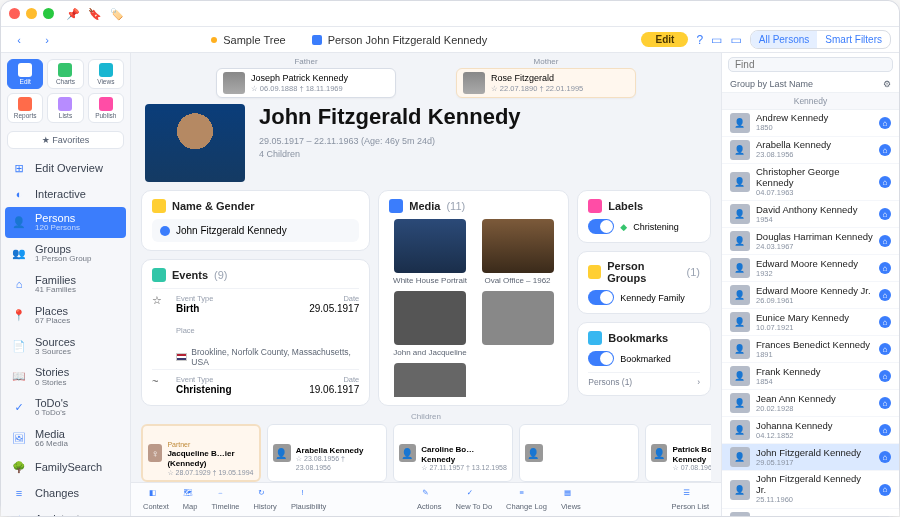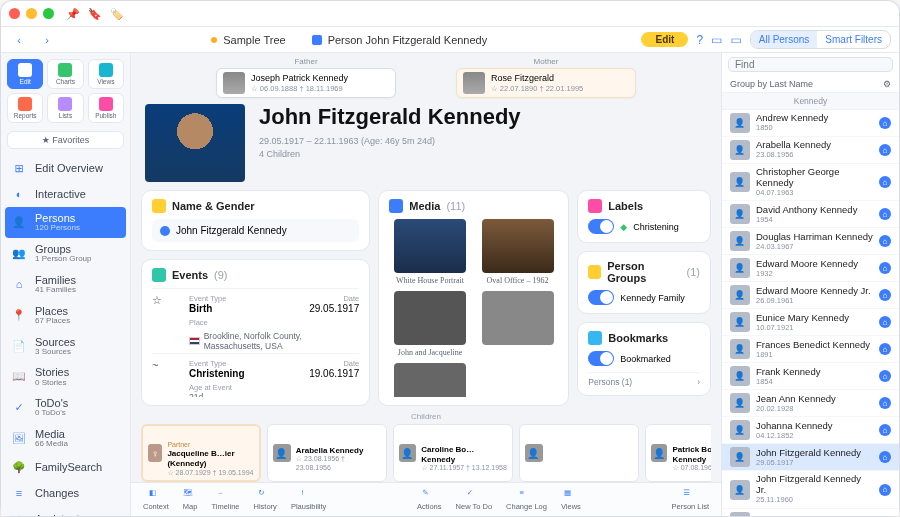--- a/index.html
+++ b/index.html
@@ -58,29 +58,29 @@
   .card { background:#fff; border:1px solid #e3e7ee; border-radius:10px; padding:8px 10px; display:flex; flex-direction:column; gap:6px; }
   .card h3 { font-size:11px; font-weight:600; display:flex; align-items:center; gap:6px; color:#222; }
   .card h3 .cnt { color:#9aa3b2; font-weight:400; }
   .cico { width:14px;height:14px;border-radius:3px; }
   .orange { background:#ffcf33; } .blue { background:#3b7dfc; } .teal { background:#31c6a8; } .pink { background:#ff4da6; } .cyan { background:#37b7f0; }
   .namefield { background:#f6f8fb; border-radius:6px; padding:6px 8px; font-size:10px; display:flex; align-items:center; gap:6px; }
   .sexdot { width:10px;height:10px;border-radius:50%;background:#3b7dfc; }
   .evtable { display:flex; flex-direction:column; }
   .evrow { border-top:1px solid #f0f2f6; padding:5px 0 2px; display:flex; gap:8px; }
   .evmark { width:16px; color:#555; }
-  .evbody { flex:1; display:flex; flex-direction:column; gap:4px;margin-left:13px; }
+  .evbody { flex:1; display:flex; flex-direction:column; gap:12px; }
   .evmain { display:flex; justify-content:space-between; font-size:10px; }
   .evsub { font-size:8.5px; color:#5e6775; display:flex; gap:4px; align-items:center; }
   .flag { width:12px;height:8px; background:linear-gradient(#b22234 0 33%,#fff 33% 66%,#3c3b6e 66%); border:.5px solid #ccc; }
   .evlabel { font-size:7.5px; color:#98a0af; }
   .mediagrid { display:grid; grid-template-columns:1fr 1fr; gap:6px; }
   .mitem { display:flex; flex-direction:column; align-items:center; gap:3px; }
   .mimg { width:72px; height:54px; border-radius:4px; background:#777; }
-  .mcap { font-size:8px; color:#5d6573; text-align:center;font-family:Liberation Serif, serif; }
+  .mcap { font-size:8px; color:#5d6573; text-align:center; }
   .toggle { width:26px; height:15px; border-radius:8px; background:#3b7dfc; position:relative; }
   .toggle.off { background:#d2d7e0; }
   .toggle::after { content:""; position:absolute; width:13px;height:13px;border-radius:50%;background:#fff; top:1px; right:1px; }
   .toggle.off::after { left:1px; right:auto; }
   .togglerow { display:flex; align-items:center; gap:6px; font-size:9px; }
   
   .childrenwrap { padding:2px 10px 0; }
   .childlabel { font-size:8px; color:#98a0af; text-align:center; margin-bottom:3px; }
   .childrow { display:flex; gap:6px; overflow-x:auto; }
   .childcard { min-width:120px; border:1px solid #e1e6ee; border-radius:6px; background:#fff; padding:3px 5px; display:flex; gap:5px; align-items:center; }

